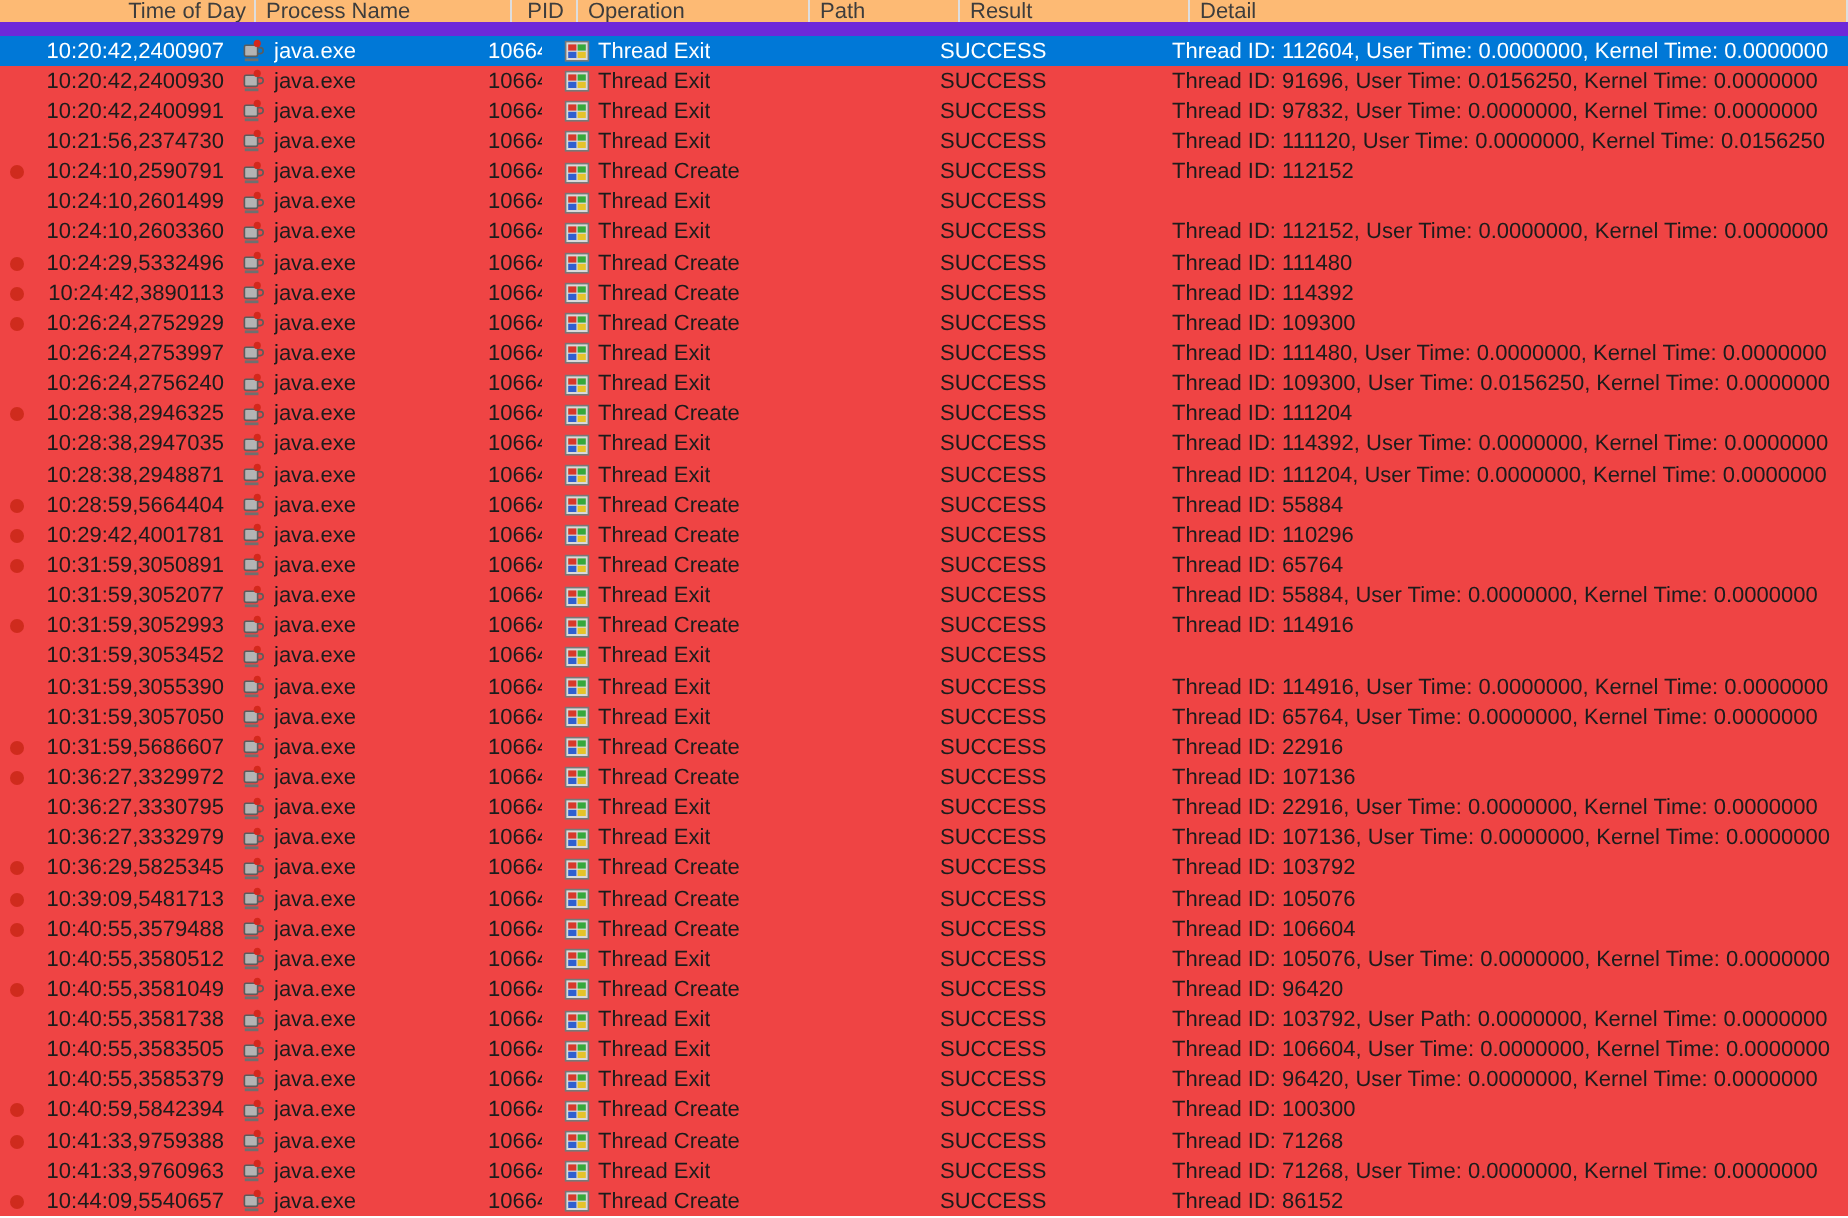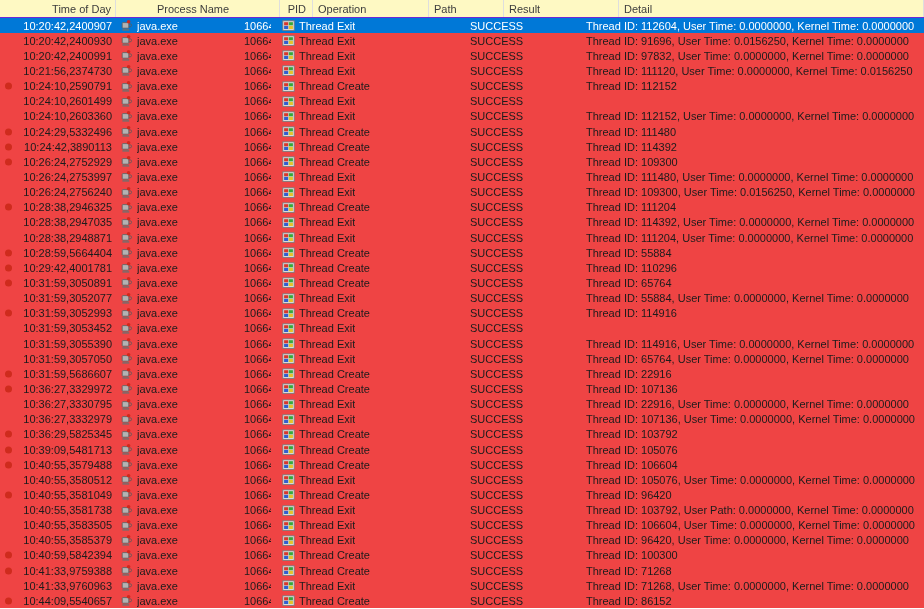--- a/index.html
+++ b/index.html
@@ -8,22 +8,22 @@
   }
   html,body{margin:0;padding:0;}
   body{
     width:924px;height:609px;overflow:hidden;background:#ffffff;
     font-family:"Liberation Sans",sans-serif;font-size:11px;color:#1c1c1c;
     -webkit-font-smoothing:antialiased;
   }
   .listview{width:924px;height:609px;display:flex;flex-direction:column;}
   
   .header{
-    display:flex;height:18px;flex:0 0 18px;background:#fef9c3;
-    border-bottom:1px solid #6d28d9;color:#3d3d3d;box-sizing:border-box;
+    display:flex;height:18px;flex:0 0 18px;background:#fdba74;
+    border-bottom:7px solid #6d28d9;color:#3d3d3d;box-sizing:border-box;padding-left:12px;
   }
   .hcell{
     box-sizing:border-box;height:100%;display:flex;align-items:center;
     border-right:1px solid #dedede;padding:0 5px;white-space:nowrap;overflow:hidden;
     cursor:default;
   }
   
   .body{flex:1;display:flex;flex-direction:column;}
   .row{display:flex;height:15.15px;flex:0 0 15.15px;align-items:stretch;background:#ef4444;}
   .row.selected{background:var(--sel);color:#ffffff;}
@@ -32,21 +32,21 @@
     padding:0 5px;white-space:nowrap;overflow:hidden;
   }
   .c-time{width:116px;justify-content:flex-end;padding-right:4px;position:relative;}
   .c-proc{width:128px;padding-left:4px;}
   .c-pid{width:33px;justify-content:flex-end;padding:0 6px 0 0;}
   .c-op{width:116px;padding-left:5px;}
   .c-path{width:75px;}
   .c-res{width:115px;padding-left:2px;}
   .c-det{flex:1;padding-left:3px;}
   .h-time{width:116px;justify-content:flex-end;padding-right:4px;}
-  .h-proc{width:128px;margin-left:36px;}
+  .h-proc{width:128px;}
   .h-pid{width:33px;justify-content:flex-end;padding:0 6px 0 0;}
   .h-op{width:116px;}
   .h-path{width:75px;}
   .h-res{width:115px;}
   .h-det{flex:1;}
   .dot{
     position:absolute;left:5px;top:50%;transform:translateY(-50%);
     width:7px;height:7px;border-radius:50%;background:var(--marker);
   }
   .icon{flex:0 0 13px;width:13px;height:13px;margin-right:4px;display:block;}

